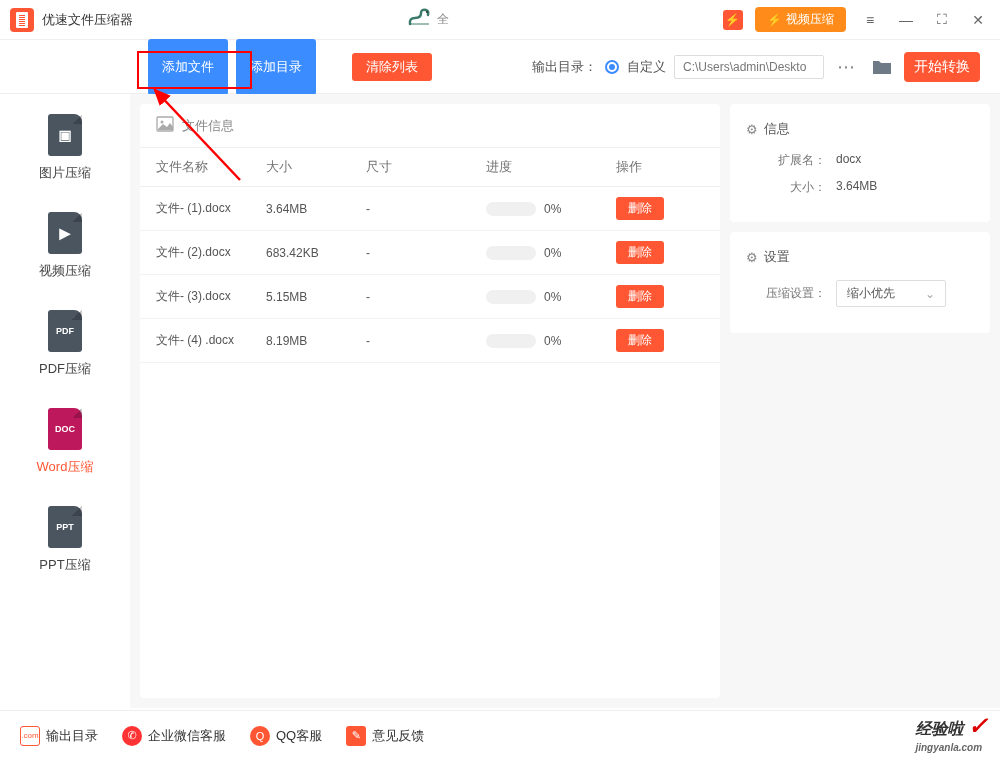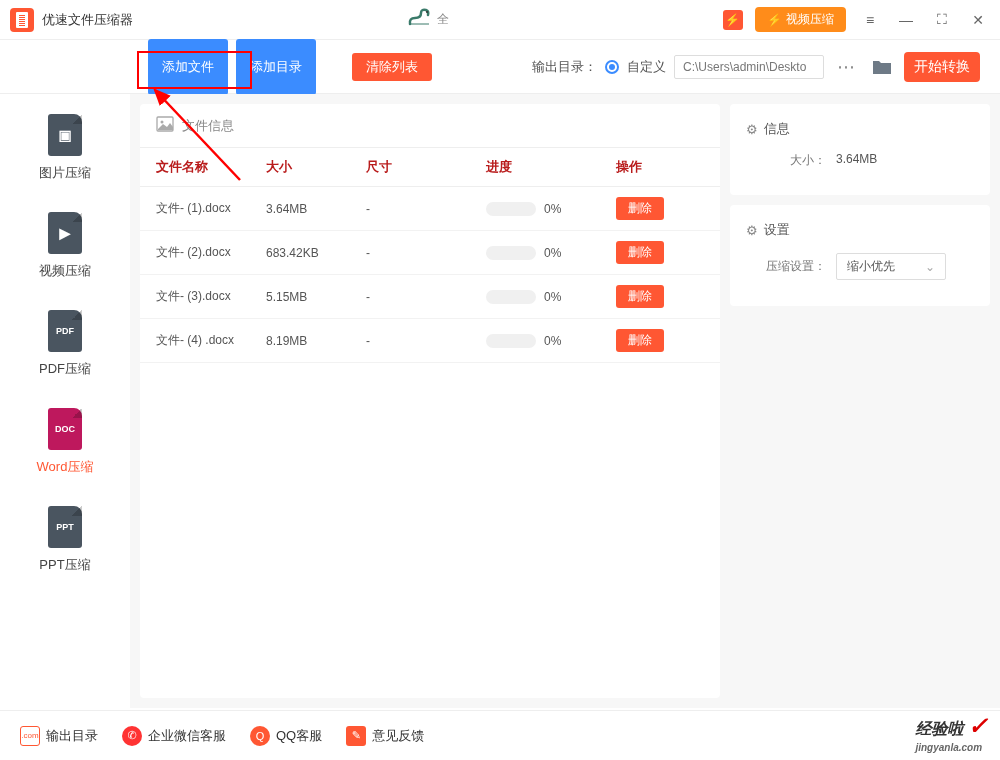--- a/index.html
+++ b/index.html
@@ -35,21 +35,21 @@
     .side-item { display: flex; flex-direction: column; align-items: center; gap: 8px; font-size: 13px; color: #444; cursor: pointer; }
     .side-item.active { color: #ff5733; }
     .side-icon { width: 34px; height: 42px; background: #4a5560; border-radius: 3px 3px 3px 3px; position: relative; border-top-right-radius: 8px; display: flex; align-items: center; justify-content: center; color: #fff; font-size: 9px; font-weight: bold; }
     .side-icon.active { background: #be185d; }
     .side-icon::before { content: ""; position: absolute; top: 0; right: 0; width: 10px; height: 10px; background: linear-gradient(135deg, transparent 50%, rgba(0,0,0,0.2) 50%); }
     .side-icon-img { font-size: 14px; }
     
     .content { flex: 1; display: flex; background: #f7f7f7; padding: 10px; gap: 10px; }
     .panel-left { flex: 1; background: #fff; border-radius: 4px; display: flex; flex-direction: column; }
     .panel-header { padding: 12px 16px; font-size: 13px; color: #888; display: flex; align-items: center; gap: 8px; }
-    .table-head { display: flex; padding: 10px 16px; font-size: 13px; color: #b91c1c; font-weight: 700; border-bottom: 1px solid #eee; border-top: 1px solid #eee; }
+    .table-head { display: flex; padding: 10px 16px; font-size: 13px; color: #737373; font-weight: 400; border-bottom: 1px solid #eee; border-top: 1px solid #eee; }
     .col-name { width: 110px; }
     .col-size { width: 100px; }
     .col-dim { width: 120px; }
     .col-prog { width: 130px; }
     .col-act { flex: 1; }
     .table-row { display: flex; padding: 10px 16px; font-size: 12px; color: #555; align-items: center; border-bottom: 1px solid #f2f2f2; }
     .progress-bar { width: 50px; height: 14px; background: #f0f0f0; border-radius: 7px; margin-right: 8px; }
     .btn-del { background: #ff5733; color: #fff; border: none; padding: 3px 12px; border-radius: 3px; font-size: 12px; }
     
     .panel-right { width: 260px; display: flex; flex-direction: column; gap: 10px; }
@@ -216,20 +216,24 @@
         </div>
     </div>
 
     <div class="panel-right">
       <div class="card">
         <div class="card-title">
             <span class="gear">⚙</span>
             <span>信息</span>
           </div>
         <div class="info-row">
+            <div class="info-label">扩展名：</div>
+            <div>docx</div>
+          </div>
+        <div class="info-row">
             <div class="info-label">大小：</div>
             <div>3.64MB</div>
           </div>
       </div>
       <div class="card">
         <div class="card-title">
             <span class="gear">⚙</span>
             <span>设置</span>
           </div>
         <div class="info-row" style="align-items:center">

